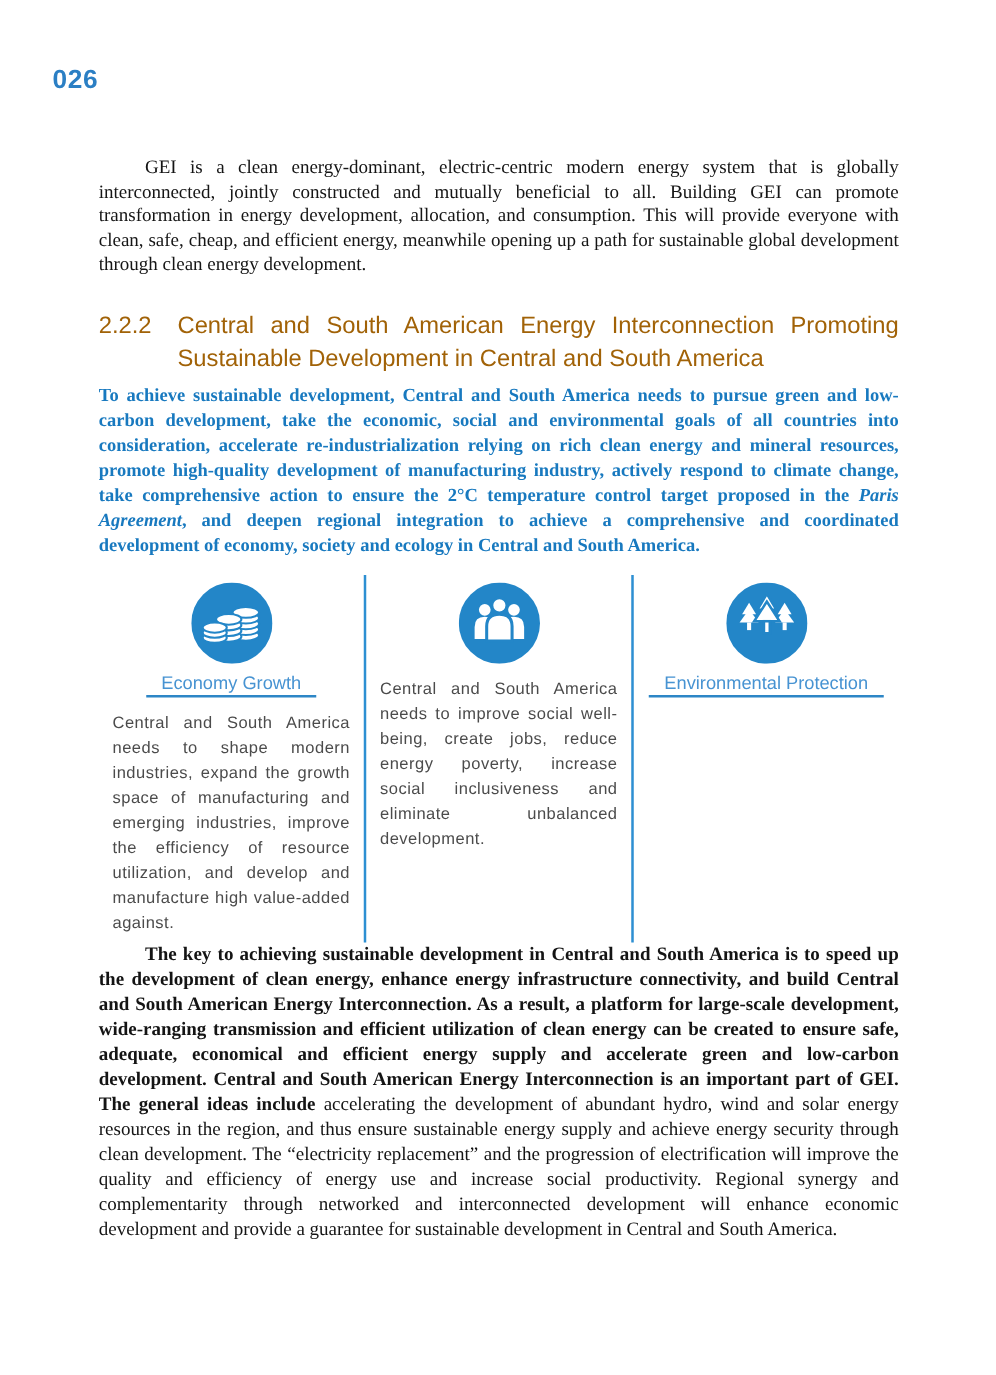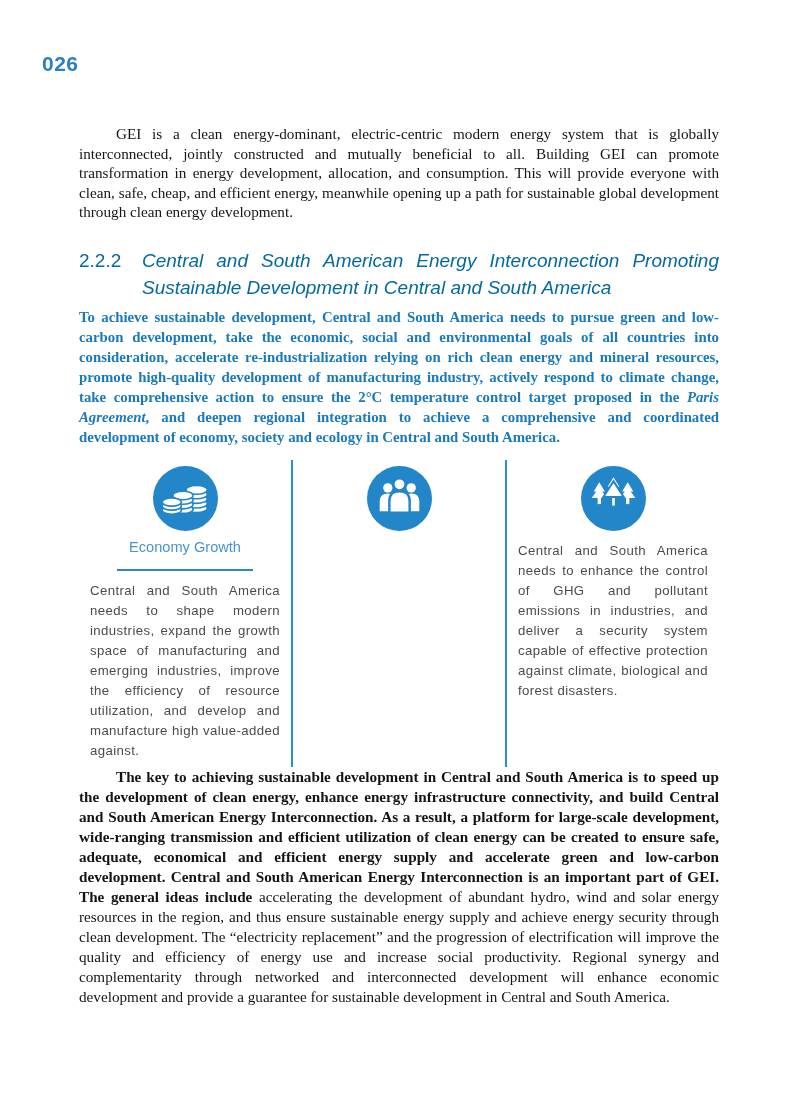--- a/index.html
+++ b/index.html
@@ -37,24 +37,24 @@
     color: #151515;
     font-family: Liberation Serif, serif;
   }
   .section-heading {
     margin-top: 25px;
     display: flex;
     font-family: "Liberation Sans", sans-serif;
     font-size: 19px;
     line-height: 27px;
     font-weight: 400;
-    color: #0369a1;
+    color: #a16207;
   }
   .sec-num { flex: 0 0 63px; }
-  .sec-title { flex: 1 1 auto; text-align: justify; font-style: italic; }
+  .sec-title { flex: 1 1 auto; text-align: justify; }
   .highlight {
     margin-top: 6px;
     font-weight: bold;
     font-size: 14.8px;
     line-height: 20px;
     text-align: justify;
     color: #1879bf;
   }
   .highlight em { font-style: italic; }
   .pillars {
@@ -72,21 +72,21 @@
     width: 65px;
     height: 65px;
     margin: 4px auto 0 auto;
   }
   .pillar-title { text-align: center; margin-top: 7px; }
   .pillar-title span {
     display: inline-block;
     font-family: "Liberation Sans", sans-serif;
     font-size: 14.6px;
     color: #4793d2;
-    padding: 0 12px 14px 12px;
+    padding: 0 12px 1px 12px;
     border-bottom: 2px solid #2d86c6;
   }
   .pillar-text {
     margin-top: 10px;
     font-family: "Liberation Sans", sans-serif;
     font-size: 13.2px;
     line-height: 20px;
     letter-spacing: 0.4px;
     color: #4b4b4b;
     text-align: justify;
@@ -149,40 +149,41 @@
             <circle cx="20.5" cy="21.5" r="4.6"></circle>
             <path d="M12.5 44.5 V35 Q12.5 27 20.5 27 Q28.5 27 28.5 35 V44.5 Z"></path>
             <circle cx="43.5" cy="21.5" r="4.6"></circle>
             <path d="M35.5 44.5 V35 Q35.5 27 43.5 27 Q51.5 27 51.5 35 V44.5 Z"></path>
           </g>
           <g fill="#ffffff" stroke="#2386c8" stroke-width="2.4">
             <circle cx="32" cy="18" r="6"></circle>
             <path d="M22 46 V34.5 Q22 25 32 25 Q42 25 42 34.5 V46 Z"></path>
           </g>
         </svg>
+        <p class="pillar-text">Central and South America needs to improve social well-being, create jobs, reduce energy poverty, increase social inclusiveness and eliminate unbalanced development.</p>
       </div>
 
       <div class="pillar">
         <svg class="icon-circle" viewBox="0 0 64 64" xmlns="http://www.w3.org/2000/svg">
           <circle cx="32" cy="32" r="32" fill="#2386c8"></circle>
           <g fill="#ffffff">
             <polygon points="18,16 12.5,25 23.5,25"></polygon>
             <polygon points="18,21 10.5,31.5 25.5,31.5"></polygon>
             <rect x="16.4" y="31.5" width="3.2" height="6"></rect>
             <polygon points="46,16 40.5,25 51.5,25"></polygon>
             <polygon points="46,21 38.5,31.5 53.5,31.5"></polygon>
             <rect x="44.4" y="31.5" width="3.2" height="6"></rect>
           </g>
           <g fill="#ffffff" stroke="#2386c8" stroke-width="2">
             <polygon points="32,9 24.5,21.5 39.5,21.5"></polygon>
             <polygon points="32,15 22,30.5 42,30.5"></polygon>
             <rect x="29.7" y="30.5" width="4.6" height="9.5"></rect>
           </g>
         </svg>
-        <p class="pillar-text">Central and South America needs to enhance the control of GHG and pollutant emissions in industries, and deliver a security system capable of effective protection against climate, biological and forest disasters.</p>
+        <div class="pillar-title"><span>Environmental Protection</span></div>
       </div>
 
     </div>
 
     <p class="closing"><strong>The key to achieving sustainable development in Central and South America is to speed up the development of clean energy, enhance energy infrastructure connectivity, and build Central and South American Energy Interconnection. As a result, a platform for large-scale development, wide-ranging transmission and efficient utilization of clean energy can be created to ensure safe, adequate, economical and efficient energy supply and accelerate green and low-carbon development. Central and South American Energy Interconnection is an important part of GEI. The general ideas include </strong><span>accelerating the development of abundant hydro, wind and solar energy resources in the region, and thus ensure sustainable energy supply and achieve energy security through clean development. The “electricity replacement” and the progression of electrification will improve the quality and efficiency of energy use and increase social productivity. Regional synergy and complementarity through networked and interconnected development will enhance economic development and provide a guarantee for sustainable development in Central and South America.</span></p>
 
   </div>
 </div>
 
 </body></html>

